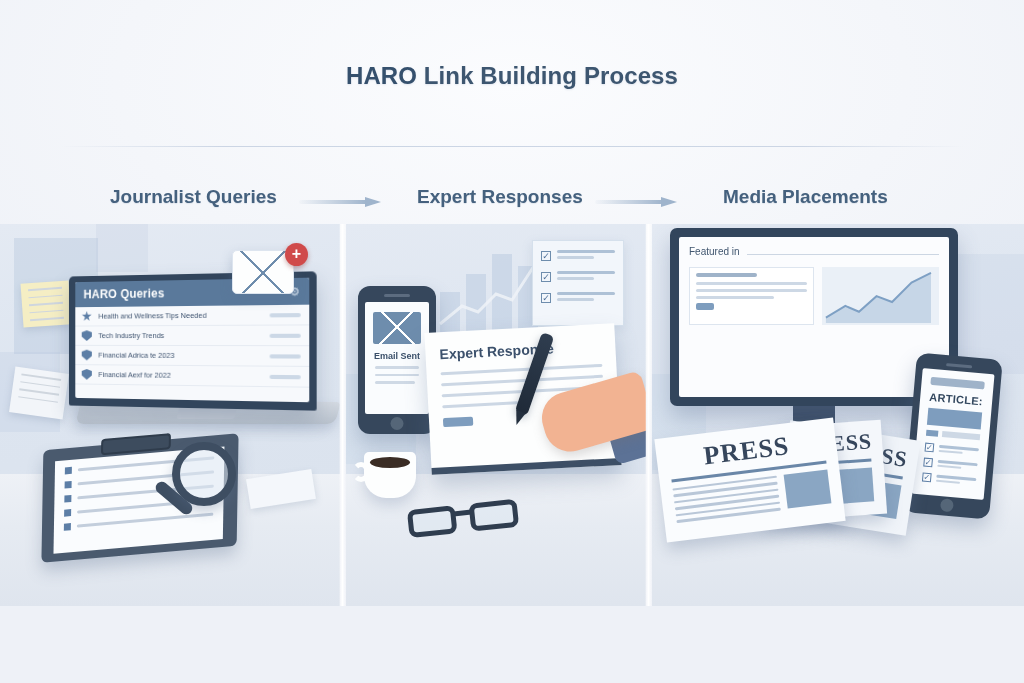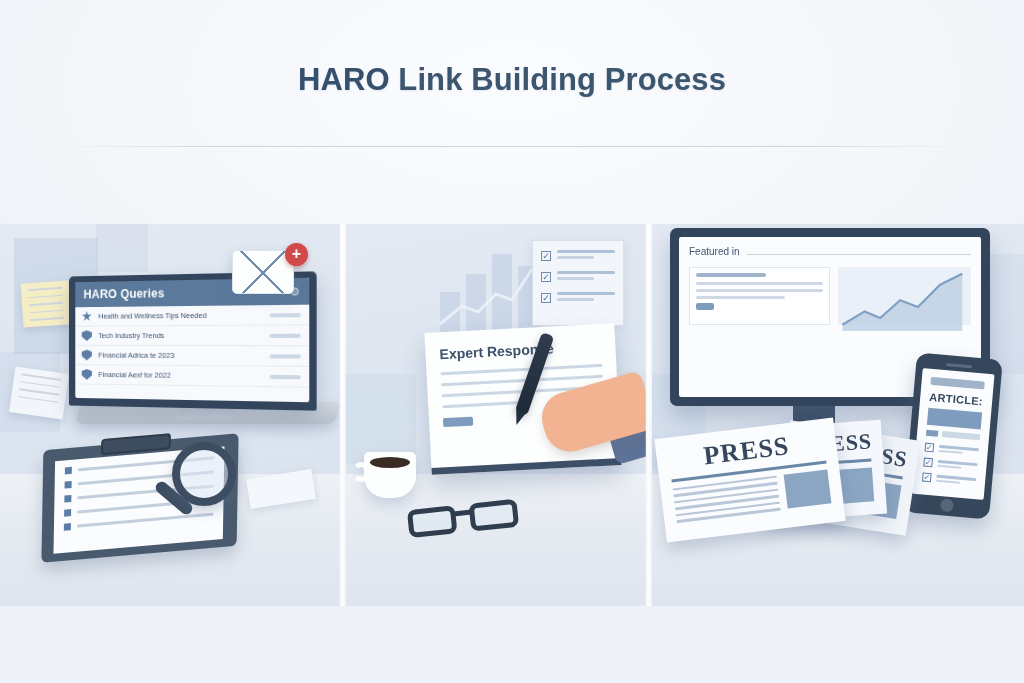--- a/index.html
+++ b/index.html
@@ -13,21 +13,21 @@
     position:absolute; inset:0;
     background:
       radial-gradient(ellipse 70% 55% at 50% 12%, #fbfcfe 0%, #f4f6fa 55%, #eef1f7 100%);
     overflow:hidden;
   }
 
   
   .title {
     position:absolute; top:62px; left:0; width:100%;
     text-align:center;
-    font-size:31px; font-weight:700; letter-spacing:.1px;
+    font-size:24px; font-weight:700; letter-spacing:.1px;
     color:#3d5670;
     text-shadow:0 1px 2px rgba(120,140,170,.18);
   }
   .title .haro { font-weight:700; color:#35506d; }
   .hdr-divider {
     position:absolute; top:146px; left:60px; width:904px; height:1px;
     background:linear-gradient(to right, rgba(200,210,226,0) 0%, rgba(196,207,224,.85) 18%, rgba(196,207,224,.85) 82%, rgba(200,210,226,0) 100%);
   }
 
   
@@ -254,21 +254,21 @@
   .glasses { position:absolute; left:62px; top:276px; width:118px; height:36px; transform:rotate(-6deg); }
   .lens {
     position:absolute; top:4px; width:48px; height:28px;
     border:5px solid #2f3d4f; border-radius:8px; background:rgba(215,228,240,.35);
   }
   .lens.l { left:0; } .lens.r { left:62px; }
   .bridge { position:absolute; left:46px; top:10px; width:18px; height:5px; background:#2f3d4f; }
 
   
   .monitor {
-    position:absolute; left:18px; top:4px; width:320px; height:178px;
+    position:absolute; left:18px; top:4px; width:288px; height:178px;
     background:#32455c; border-radius:7px; padding:9px;
     box-shadow:0 12px 22px rgba(80,100,135,.3);
   }
   .mon-screen { width:100%; height:100%; background:#fbfcfe; border-radius:2px; overflow:hidden; padding:9px 10px; }
   .feat-row { display:flex; align-items:baseline; gap:7px; }
   .feat-label { font-size:10px; color:#41566f; white-space:nowrap; }
   .feat-rule { flex:1; height:1px; background:#ccd6e3; }
   .logos { display:flex; align-items:center; gap:9px; margin-top:9px; }
   .logo-topnews { display:flex; align-items:center; background:#eef2f7; padding:2px 5px; }
   .logo-topnews .top { background:#b8434a; color:#fff; font-size:9px; font-weight:700; padding:1px 3px; }
@@ -332,20 +332,33 @@
 </head>
 <body>
 
 <div id="stage">
 
   <div class="title">
     <span class="haro">HARO</span><span> Link Building Process</span>
   </div>
   <div class="hdr-divider"></div>
 
+  <div class="steps">
+    <div class="step-label s1">Journalist Queries</div>
+    <div class="arrow a1">
+      <span class="shaft"></span>
+        <span class="head"></span>
+    </div>
+    <div class="step-label s2">Expert Responses</div>
+    <div class="arrow a2">
+      <span class="shaft"></span>
+        <span class="head"></span>
+    </div>
+    <div class="step-label s3">Media Placements</div>
+  </div>
 
   <div class="panel p1">
     <div class="wall">
       <div class="wall-shape" style="left:14px;top:14px;width:84px;height:116px;"></div>
       <div class="wall-shape" style="left:0px;top:128px;width:60px;height:80px;opacity:.6;"></div>
       <div class="wall-shape" style="left:96px;top:0px;width:52px;height:48px;opacity:.5;"></div>
     </div>
     <div class="desk"></div>
 
     <div class="note yellow">
@@ -467,20 +480,31 @@
         </div>
       <div class="cc-row">
           <span class="cc-box">✓</span>
           <span class="cc-lines">
             <i></i>
             <i></i>
           </span>
         </div>
     </div>
 
+    <div class="phone ph-mid">
+      <span class="ph-speaker"></span>
+      <div class="ph-screen">
+        <div class="ph-env"></div>
+        <div class="ph-label">Email Sent</div>
+        <div class="ph-line"></div>
+          <div class="ph-line"></div>
+          <div class="ph-line" style="width:40px;"></div>
+      </div>
+      <span class="ph-home"></span>
+    </div>
 
     <div class="doc">
       <div class="doc-title">Expert Response</div>
       <div class="doc-line"></div>
       <div class="doc-line"></div>
       <div class="doc-line"></div>
       <div class="doc-line short"></div>
       <div class="doc-chip"></div>
     </div>
 

